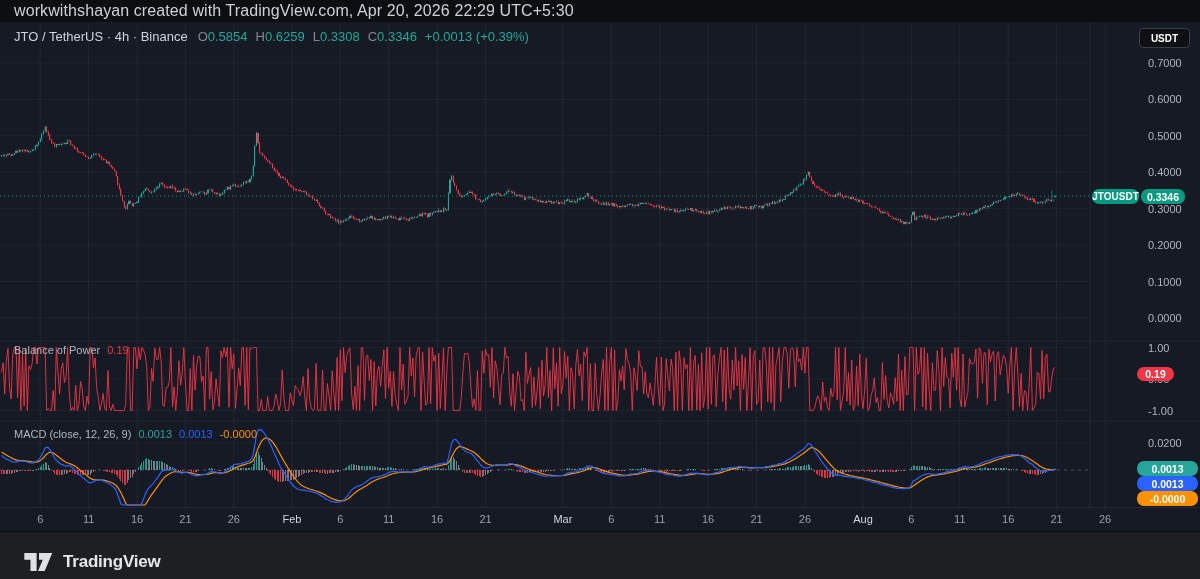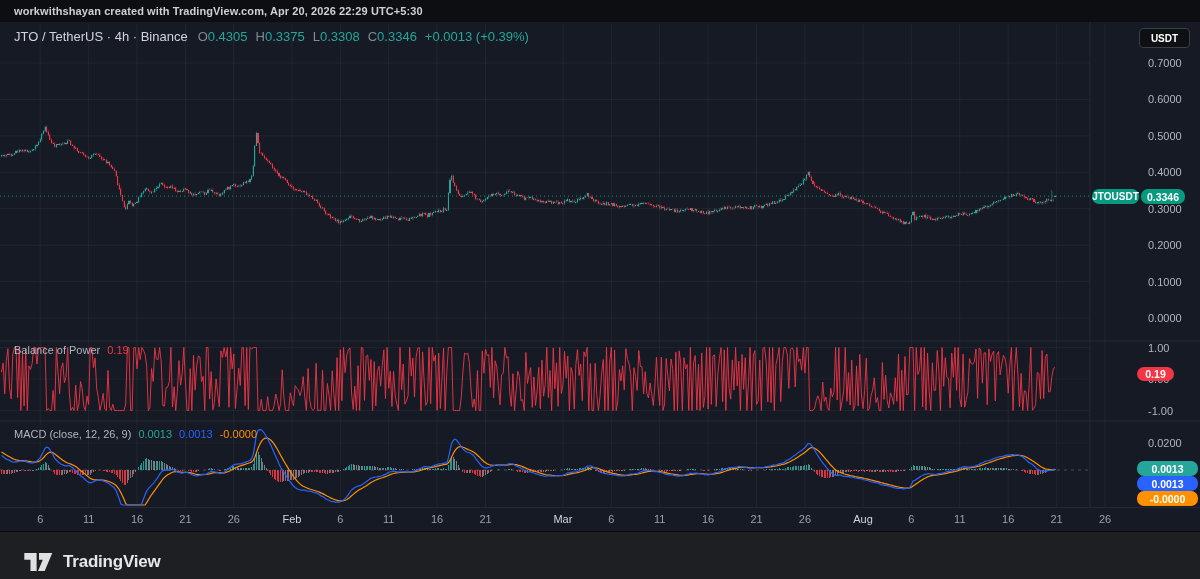--- a/index.html
+++ b/index.html
@@ -1,20 +1,20 @@
 <!DOCTYPE html>
 <html><head>
 <meta charset="utf-8">
 <style>
   html,body{margin:0;padding:0;background:#151a25;}
   body{width:1200px;height:579px;position:relative;overflow:hidden;
        font-family:"Liberation Sans","DejaVu Sans",sans-serif;}
   .topbar{position:absolute;left:0;top:0;width:1200px;height:22px;background:#0d0e12;
           display:flex;align-items:center;box-sizing:border-box;padding-left:14px;}
-  .topbar span{font-size:11px;font-weight:700;color:#cdd0d5;letter-spacing:.1px;}
+  .topbar span{font-size:16px;font-weight:400;color:#cdd0d5;letter-spacing:.1px;}
   .chart{position:absolute;left:0;top:22px;width:1200px;height:509px;background:#151a25;}
   #chart-svg{position:absolute;left:0;top:0;}
   .sym-header{position:absolute;left:14px;top:7px;display:flex;align-items:center;gap:8px;
               font-size:13px;line-height:16px;white-space:nowrap;z-index:5;}
   .sh-title{color:#d1d4dc;font-weight:500;margin-right:2px;cursor:pointer;}
   .sh-item .lab{color:#848994;}
   .sh-item .val{color:#26a69a;}
   .sh-change{color:#26a69a;}
   .usdt-btn{position:absolute;left:1139px;top:6px;width:51px;height:20px;background:#0f1014;
             border:1px solid #3a3e49;border-radius:4px;color:#fff;font-size:10px;font-weight:700;
@@ -100,22 +100,22 @@
       <path d="M1.5 350.2L3.11 340.9L4.73 371.9L6.34 338.8L7.95 326.6L9.57 366.1L11.18 376.9L12.79 332.4L14.41 325.5L16.02 325.5L17.63 375.6L19.25 325.5L20.86 388.5L22.47 331.8L24.09 384.0L25.7 326.2L27.31 388.5L28.93 343.9L30.54 347.4L32.15 341.5L33.77 325.5L35.38 325.5L36.99 342.0L38.61 325.5L40.22 325.5L41.83 325.5L43.45 325.5L45.06 325.5L46.67 388.5L48.29 386.5L49.9 388.5L51.51 388.5L53.13 368.5L54.74 388.5L56.35 325.5L57.97 349.7L59.58 371.8L61.19 346.6L62.81 340.9L64.42 360.7L66.03 355.3L67.65 325.5L69.26 370.0L70.87 388.5L72.49 385.4L74.1 388.5L75.71 363.2L77.33 388.5L78.94 382.3L80.55 359.5L82.17 366.7L83.78 384.6L85.39 388.5L87.01 374.1L88.62 382.4L90.23 325.5L91.85 325.5L93.46 345.8L95.07 335.9L96.69 366.4L98.3 375.3L99.91 388.3L101.53 381.9L103.14 371.4L104.75 387.0L106.37 388.5L107.98 348.4L109.59 385.1L111.21 388.5L112.82 382.2L114.43 388.5L116.05 388.5L117.66 388.5L119.27 388.5L120.89 388.5L122.5 388.5L124.11 388.5L125.73 381.8L127.34 325.5L128.95 325.5L130.57 388.5L132.18 388.5L133.79 325.7L135.41 325.5L137.02 346.9L138.63 325.5L140.25 337.6L141.86 325.5L143.47 328.2L145.09 332.4L146.7 344.3L148.31 388.5L149.93 385.4L151.54 346.5L153.15 359.5L154.77 325.9L156.38 337.1L157.99 337.6L159.61 325.5L161.22 340.0L162.83 383.6L164.45 384.1L166.06 365.6L167.67 365.2L169.29 359.9L170.9 325.5L172.51 385.1L174.13 364.8L175.74 388.5L177.35 369.5L178.97 338.6L180.58 363.2L182.19 351.4L183.81 325.5L185.42 359.4L187.03 388.5L188.65 388.5L190.26 346.6L191.87 388.5L193.49 333.4L195.1 368.2L196.71 343.8L198.33 334.0L199.94 335.0L201.55 359.7L203.17 354.3L204.78 388.5L206.39 325.5L208.01 325.5L209.62 377.1L211.23 349.6L212.85 387.8L214.46 380.6L216.07 356.9L217.69 371.9L219.3 384.7L220.91 328.8L222.53 335.5L224.14 325.5L225.75 335.0L227.37 325.5L228.98 385.3L230.59 325.5L232.21 346.7L233.82 331.9L235.43 386.4L237.05 367.2L238.66 346.1L240.27 363.5L241.89 325.8L243.5 325.5L245.11 383.5L246.73 325.5L248.34 387.5L249.95 325.5L251.57 326.9L253.18 325.5L254.79 325.5L256.41 325.5L258.02 388.5L259.63 388.5L261.25 377.3L262.86 388.5L264.47 388.5L266.09 388.5L267.7 374.6L269.31 388.5L270.93 388.5L272.54 388.5L274.15 383.5L275.77 372.0L277.38 378.8L278.99 388.5L280.61 381.4L282.22 347.8L283.83 375.2L285.45 388.5L287.06 388.5L288.67 388.5L290.29 370.8L291.9 377.9L293.51 383.7L295.13 363.6L296.74 366.2L298.35 367.9L299.97 373.7L301.58 368.1L303.19 354.6L304.81 375.4L306.42 388.5L308.03 346.5L309.65 377.8L311.26 385.8L312.87 388.5L314.49 387.0L316.1 341.3L317.71 388.5L319.33 388.1L320.94 388.5L322.55 348.2L324.17 388.5L325.78 388.5L327.39 361.5L329.01 373.4L330.62 388.3L332.23 348.8L333.85 371.9L335.46 388.5L337.07 335.6L338.69 388.5L340.3 327.7L341.91 378.7L343.53 325.5L345.14 350.7L346.75 333.5L348.37 328.0L349.98 325.9L351.59 371.0L353.21 387.5L354.82 364.2L356.43 388.5L358.05 343.7L359.66 388.5L361.27 325.5L362.89 326.0L364.5 378.4L366.11 334.1L367.73 333.2L369.34 358.4L370.95 337.5L372.57 388.5L374.18 339.7L375.79 384.0L377.41 349.4L379.02 344.2L380.63 364.2L382.25 343.6L383.86 327.8L385.47 376.6L387.09 325.5L388.7 366.3L390.31 349.2L391.93 384.6L393.54 349.5L395.15 373.2L396.77 382.0L398.38 388.5L399.99 325.5L401.61 367.8L403.22 342.0L404.83 382.2L406.45 378.9L408.06 373.9L409.67 325.5L411.29 354.1L412.9 336.1L414.51 375.0L416.13 334.8L417.74 326.2L419.35 325.6L420.97 388.5L422.58 329.9L424.19 359.9L425.81 383.3L427.42 379.9L429.03 325.5L430.65 381.7L432.26 325.5L433.87 339.2L435.49 333.2L437.1 388.3L438.71 331.1L440.33 386.5L441.94 356.9L443.55 326.0L445.17 388.5L446.78 350.5L448.39 325.5L450.01 325.5L451.62 325.5L453.23 388.5L454.85 388.5L456.46 388.5L458.07 388.5L459.69 388.5L461.3 374.7L462.91 349.8L464.53 331.2L466.14 332.2L467.75 331.1L469.37 340.6L470.98 366.8L472.59 385.3L474.21 376.9L475.82 388.5L477.43 348.6L479.05 388.5L480.66 388.5L482.27 328.9L483.89 351.2L485.5 327.1L487.11 333.6L488.73 332.7L490.34 365.4L491.95 325.5L493.57 375.8L495.18 338.8L496.79 345.0L498.41 364.6L500.02 382.8L501.63 352.6L503.25 351.3L504.86 325.5L506.47 336.0L508.09 334.6L509.7 370.0L511.31 384.3L512.93 351.7L514.54 388.5L516.15 368.2L517.77 349.3L519.38 354.5L520.99 378.7L522.61 377.6L524.22 388.5L525.83 330.4L527.45 361.5L529.06 352.6L530.67 345.6L532.29 385.5L533.9 354.9L535.51 383.4L537.13 369.0L538.74 345.4L540.35 386.7L541.97 338.1L543.58 374.2L545.19 362.6L546.81 325.5L548.42 375.7L550.03 348.5L551.65 388.5L553.26 325.9L554.87 366.8L556.49 340.8L558.1 384.3L559.71 325.5L561.33 371.5L562.94 363.0L564.55 329.4L566.17 356.2L567.78 334.0L569.39 388.5L571.01 345.6L572.62 351.7L574.23 387.1L575.85 342.6L577.46 327.5L579.07 353.6L580.69 342.0L582.3 378.6L583.91 329.8L585.53 334.6L587.14 325.5L588.75 388.5L590.37 341.6L591.98 388.5L593.59 388.5L595.21 341.3L596.82 373.1L598.43 388.5L600.05 373.8L601.66 350.6L603.27 337.5L604.89 388.5L606.5 325.5L608.11 388.5L609.73 340.0L611.34 325.5L612.95 388.5L614.57 327.9L616.18 388.5L617.79 379.1L619.41 347.6L621.02 359.0L622.63 343.8L624.25 367.8L625.86 326.6L627.47 337.4L629.09 341.9L630.7 351.6L632.31 388.5L633.93 345.7L635.54 354.4L637.15 368.4L638.77 328.6L640.38 344.4L641.99 344.9L643.61 371.9L645.22 349.7L646.83 371.5L648.45 375.9L650.06 360.9L651.67 371.5L653.29 383.4L654.9 363.2L656.51 335.2L658.13 366.0L659.74 383.5L661.35 335.2L662.97 388.5L664.58 382.0L666.19 336.6L667.81 354.0L669.42 369.0L671.03 337.0L672.65 346.4L674.26 388.5L675.87 330.3L677.49 388.5L679.1 328.8L680.71 340.5L682.33 388.5L683.94 335.7L685.55 346.8L687.17 342.5L688.78 388.5L690.39 325.5L692.01 388.5L693.62 340.4L695.23 333.5L696.85 388.0L698.46 342.3L700.07 388.5L701.69 330.9L703.3 385.5L704.91 374.7L706.53 325.5L708.14 387.2L709.75 325.5L711.37 382.3L712.98 333.9L714.59 332.9L716.21 384.6L717.82 352.6L719.43 336.4L721.05 325.5L722.66 379.7L724.27 327.9L725.89 388.5L727.5 325.5L729.11 366.3L730.73 377.2L732.34 337.9L733.95 368.1L735.57 325.5L737.18 363.8L738.79 339.2L740.41 388.5L742.02 332.5L743.63 367.4L745.25 335.6L746.86 388.5L748.47 360.3L750.09 325.5L751.7 388.5L753.31 333.2L754.93 328.6L756.54 382.4L758.15 379.1L759.77 338.0L761.38 388.5L762.99 326.2L764.61 325.5L766.22 340.5L767.83 379.9L769.45 325.5L771.06 380.8L772.67 325.5L774.29 388.5L775.9 342.7L777.51 335.4L779.13 325.6L780.74 379.7L782.35 339.5L783.97 325.5L785.58 325.5L787.19 332.0L788.81 366.3L790.42 327.5L792.03 325.7L793.65 328.8L795.26 365.0L796.87 325.5L798.49 339.9L800.1 336.9L801.71 348.3L803.33 325.5L804.94 351.2L806.55 325.5L808.17 325.5L809.78 388.5L811.39 388.5L813.01 388.5L814.62 386.0L816.23 378.7L817.85 373.8L819.46 378.2L821.07 388.5L822.69 360.0L824.3 379.4L825.91 375.0L827.53 385.7L829.14 388.4L830.75 366.2L832.37 374.9L833.98 370.2L835.59 325.5L837.21 377.9L838.82 325.5L840.43 388.5L842.05 379.4L843.66 369.1L845.27 325.5L846.89 379.3L848.5 350.6L850.11 383.1L851.73 338.0L853.34 388.5L854.95 383.4L856.57 343.9L858.18 383.9L859.79 332.3L861.41 372.9L863.02 386.6L864.63 368.5L866.25 336.2L867.86 388.5L869.47 386.3L871.09 373.2L872.7 368.2L874.31 355.8L875.93 380.5L877.54 375.6L879.15 388.5L880.77 388.5L882.38 340.6L883.99 377.4L885.61 353.3L887.22 378.7L888.83 386.0L890.45 370.8L892.06 375.1L893.67 382.3L895.29 355.7L896.9 379.3L898.51 332.0L900.13 388.5L901.74 348.3L903.35 388.5L904.97 334.5L906.58 372.8L908.19 372.3L909.81 325.5L911.42 325.5L913.03 325.5L914.65 388.5L916.26 325.5L917.87 352.4L919.49 348.3L921.1 325.5L922.71 385.0L924.33 325.5L925.94 388.1L927.55 331.0L929.17 369.2L930.78 388.5L932.39 340.8L934.01 368.6L935.62 368.1L937.23 328.5L938.85 347.9L940.46 388.5L942.07 325.5L943.69 364.4L945.3 335.7L946.91 355.4L948.53 356.5L950.14 385.9L951.75 331.1L953.37 355.3L954.98 325.5L956.59 368.2L958.21 325.5L959.82 376.4L961.43 385.0L963.05 332.1L964.66 385.2L966.27 377.7L967.89 370.1L969.5 336.6L971.11 341.5L972.73 342.2L974.34 339.9L975.95 327.0L977.57 376.3L979.18 325.9L980.79 328.0L982.41 361.2L984.02 330.7L985.63 331.0L987.25 382.6L988.86 326.9L990.47 339.7L992.09 332.1L993.7 329.1L995.31 379.0L996.93 332.6L998.54 329.6L1000.15 353.0L1001.77 342.2L1003.38 333.4L1004.99 336.0L1006.61 345.5L1008.22 371.2L1009.83 342.9L1011.45 325.5L1013.06 388.5L1014.67 346.5L1016.29 325.5L1017.9 352.0L1019.51 384.7L1021.13 351.4L1022.74 388.5L1024.35 368.7L1025.97 369.8L1027.58 388.5L1029.19 361.6L1030.81 325.5L1032.42 388.3L1034.03 386.1L1035.65 382.4L1037.26 350.4L1038.87 351.6L1040.49 377.2L1042.1 328.6L1043.71 376.5L1045.33 334.9L1046.94 332.1L1048.55 369.8L1050.17 369.8L1051.78 355.3L1053.39 346.5L1055.01 345.4" stroke="#f23645" stroke-width="0.9" fill="none"></path>
       <path d="M1.5 430.0L3.11 430.9L4.73 432.0L6.34 433.0L7.95 433.9L9.57 434.8L11.18 435.7L12.79 436.6L14.41 437.3L16.02 437.8L17.63 438.2L19.25 438.4L20.86 438.5L22.47 438.6L24.09 438.8L25.7 438.9L27.31 439.2L28.93 439.4L30.54 439.7L32.15 440.0L33.77 440.1L35.38 440.1L36.99 439.8L38.61 439.4L40.22 438.6L41.83 437.4L43.45 435.8L45.06 433.9L46.67 432.2L48.29 430.9L49.9 430.2L51.51 430.3L53.13 430.8L54.74 431.9L56.35 433.2L57.97 434.5L59.58 435.8L61.19 437.1L62.81 438.3L64.42 439.3L66.03 440.3L67.65 441.0L69.26 441.5L70.87 442.1L72.49 442.8L74.1 443.6L75.71 444.6L77.33 445.8L78.94 447.1L80.55 448.5L82.17 449.8L83.78 451.1L85.39 452.4L87.01 453.7L88.62 455.1L90.23 456.2L91.85 457.1L93.46 457.6L95.07 457.9L96.69 457.9L98.3 457.9L99.91 457.9L101.53 458.0L103.14 458.1L104.75 458.4L106.37 458.8L107.98 459.2L109.59 459.8L111.21 460.5L112.82 461.3L114.43 462.3L116.05 463.5L117.66 465.4L119.27 467.7L120.89 470.6L122.5 473.9L124.11 477.6L125.73 481.5L127.34 483.0L128.95 483.0L130.57 483.0L132.18 483.0L133.79 483.0L135.41 483.0L137.02 483.0L138.63 483.0L140.25 483.0L141.86 483.0L143.47 483.0L145.09 483.0L146.7 480.7L148.31 477.9L149.93 475.3L151.54 472.8L153.15 470.6L154.77 468.4L156.38 466.2L157.99 463.9L159.61 461.6L161.22 459.3L162.83 457.2L164.45 455.4L166.06 454.0L167.67 452.8L169.29 451.9L170.9 451.0L172.51 450.3L174.13 449.8L175.74 449.6L177.35 449.7L178.97 449.8L180.58 450.0L182.19 450.3L183.81 450.3L185.42 450.3L187.03 450.3L188.65 450.5L190.26 450.7L191.87 451.1L193.49 451.5L195.1 452.0L196.71 452.3L198.33 452.6L199.94 452.7L201.55 452.7L203.17 452.6L204.78 452.5L206.39 452.5L208.01 452.2L209.62 451.8L211.23 451.3L212.85 450.9L214.46 450.7L216.07 450.6L217.69 450.6L219.3 450.8L220.91 450.9L222.53 451.0L224.14 450.8L225.75 450.5L227.37 449.9L228.98 449.3L230.59 448.5L232.21 447.6L233.82 446.6L235.43 445.7L237.05 445.0L238.66 444.4L240.27 443.9L241.89 443.4L243.5 442.9L245.11 442.4L246.73 441.8L248.34 441.3L249.95 440.7L251.57 439.9L253.18 438.4L254.79 435.5L256.41 431.0L258.02 426.4L259.63 422.7L261.25 419.7L262.86 417.6L264.47 416.4L266.09 416.0L267.7 416.2L269.31 417.0L270.93 418.2L272.54 420.0L274.15 422.2L275.77 424.7L277.38 427.3L278.99 430.2L280.61 433.2L282.22 436.1L283.83 439.0L285.45 441.7L287.06 444.4L288.67 447.1L290.29 449.7L291.9 452.1L293.51 454.5L295.13 456.7L296.74 458.7L298.35 460.4L299.97 461.9L301.58 463.2L303.19 464.2L304.81 465.0L306.42 465.8L308.03 466.4L309.65 467.0L311.26 467.5L312.87 468.0L314.49 468.5L316.1 469.0L317.71 469.5L319.33 470.1L320.94 470.9L322.55 471.6L324.17 472.4L325.78 473.3L327.39 474.2L329.01 475.0L330.62 475.9L332.23 476.6L333.85 477.2L335.46 477.9L337.07 478.3L338.69 478.7L340.3 478.9L341.91 478.9L343.53 478.7L345.14 478.3L346.75 477.5L348.37 476.5L349.98 475.2L351.59 473.8L353.21 472.4L354.82 471.0L356.43 469.8L358.05 468.6L359.66 467.6L361.27 466.7L362.89 465.8L364.5 464.8L366.11 463.9L367.73 462.8L369.34 461.7L370.95 460.6L372.57 459.7L374.18 458.7L375.79 458.0L377.41 457.4L379.02 456.8L380.63 456.3L382.25 455.8L383.86 455.2L385.47 454.6L387.09 454.0L388.7 453.3L390.31 452.6L391.93 452.0L393.54 451.5L395.15 451.1L396.77 450.8L398.38 450.7L399.99 450.5L401.61 450.4L403.22 450.2L404.83 450.1L406.45 450.1L408.06 450.1L409.67 450.2L411.29 450.1L412.9 449.9L414.51 449.8L416.13 449.5L417.74 449.2L419.35 448.7L420.97 448.2L422.58 447.7L424.19 447.1L425.81 446.6L427.42 446.3L429.03 446.0L430.65 445.7L432.26 445.4L433.87 445.0L435.49 444.6L437.1 444.2L438.71 443.8L440.33 443.4L441.94 443.1L443.55 442.7L445.17 442.4L446.78 442.1L448.39 440.9L450.01 438.4L451.62 435.0L453.23 431.7L454.85 428.8L456.46 426.7L458.07 425.3L459.69 424.7L461.3 424.7L462.91 425.2L464.53 425.8L466.14 426.6L467.75 427.4L469.37 428.0L470.98 428.7L472.59 429.6L474.21 430.5L475.82 431.8L477.43 433.2L479.05 434.7L480.66 436.4L482.27 438.0L483.89 439.5L485.5 440.8L487.11 441.8L488.73 442.5L490.34 443.0L491.95 443.2L493.57 443.3L495.18 443.3L496.79 443.2L498.41 443.0L500.02 443.0L501.63 443.0L503.25 443.1L504.86 443.1L506.47 443.1L508.09 442.9L509.7 442.6L511.31 442.5L512.93 442.4L514.54 442.5L516.15 442.7L517.77 443.1L519.38 443.5L520.99 444.0L522.61 444.6L524.22 445.4L525.83 446.1L527.45 446.8L529.06 447.4L530.67 447.9L532.29 448.5L533.9 449.0L535.51 449.5L537.13 450.0L538.74 450.5L540.35 451.1L541.97 451.6L543.58 452.1L545.19 452.5L546.81 452.8L548.42 453.0L550.03 453.2L551.65 453.4L553.26 453.5L554.87 453.6L556.49 453.5L558.1 453.6L559.71 453.6L561.33 453.6L562.94 453.5L564.55 453.3L566.17 453.0L567.78 452.6L569.39 452.2L571.01 451.8L572.62 451.4L574.23 451.2L575.85 451.0L577.46 450.6L579.07 450.2L580.69 449.7L582.3 449.2L583.91 448.7L585.53 448.1L587.14 447.3L588.75 446.6L590.37 446.0L591.98 445.7L593.59 445.7L595.21 445.8L596.82 446.1L598.43 446.5L600.05 447.2L601.66 447.9L603.27 448.5L604.89 449.2L606.5 449.6L608.11 450.1L609.73 450.6L611.34 450.9L612.95 451.3L614.57 451.6L616.18 451.9L617.79 452.3L619.41 452.6L621.02 452.9L622.63 453.1L624.25 453.3L625.86 453.3L627.47 453.3L629.09 453.1L630.7 452.9L632.31 452.7L633.93 452.5L635.54 452.3L637.15 452.1L638.77 451.9L640.38 451.5L641.99 451.0L643.61 450.6L645.22 450.2L646.83 449.8L648.45 449.5L650.06 449.3L651.67 449.1L653.29 449.1L654.9 449.2L656.51 449.3L658.13 449.4L659.74 449.6L661.35 449.8L662.97 450.1L664.58 450.4L666.19 450.8L667.81 451.2L669.42 451.5L671.03 451.8L672.65 452.0L674.26 452.4L675.87 452.6L677.49 452.9L679.1 453.2L680.71 453.3L682.33 453.4L683.94 453.4L685.55 453.3L687.17 453.1L688.78 452.8L690.39 452.5L692.01 452.3L693.62 452.1L695.23 451.9L696.85 451.7L698.46 451.7L700.07 451.7L701.69 451.7L703.3 451.8L704.91 452.0L706.53 452.1L708.14 452.3L709.75 452.3L711.37 452.3L712.98 452.2L714.59 451.9L716.21 451.6L717.82 451.4L719.43 451.1L721.05 450.6L722.66 450.1L724.27 449.5L725.89 449.0L727.5 448.4L729.11 447.9L730.73 447.4L732.34 447.0L733.95 446.7L735.57 446.4L737.18 446.1L738.79 445.7L740.41 445.5L742.02 445.3L743.63 445.3L745.25 445.3L746.86 445.3L748.47 445.5L750.09 445.6L751.7 445.7L753.31 445.8L754.93 445.7L756.54 445.7L758.15 445.6L759.77 445.6L761.38 445.7L762.99 445.7L764.61 445.5L766.22 445.4L767.83 445.2L769.45 445.0L771.06 444.8L772.67 444.4L774.29 444.1L775.9 443.9L777.51 443.6L779.13 443.2L780.74 442.9L782.35 442.5L783.97 442.2L785.58 441.6L787.19 440.9L788.81 440.2L790.42 439.5L792.03 438.6L793.65 437.7L795.26 436.8L796.87 435.7L798.49 434.7L800.1 433.6L801.71 432.6L803.33 431.5L804.94 430.3L806.55 429.0L808.17 427.5L809.78 426.3L811.39 425.7L813.01 425.7L814.62 426.2L816.23 427.2L817.85 428.4L819.46 430.0L821.07 431.7L822.69 433.5L824.3 435.4L825.91 437.3L827.53 439.2L829.14 441.1L830.75 443.0L832.37 444.7L833.98 446.4L835.59 447.7L837.21 448.9L838.82 449.7L840.43 450.4L842.05 451.1L843.66 451.7L845.27 452.2L846.89 452.7L848.5 453.1L850.11 453.5L851.73 453.8L853.34 454.1L854.95 454.5L856.57 454.8L858.18 455.2L859.79 455.5L861.41 455.7L863.02 456.1L864.63 456.5L866.25 456.8L867.86 457.2L869.47 457.6L871.09 458.0L872.7 458.4L874.31 458.8L875.93 459.2L877.54 459.5L879.15 459.9L880.77 460.5L882.38 460.9L883.99 461.4L885.61 461.8L887.22 462.2L888.83 462.6L890.45 463.0L892.06 463.4L893.67 463.9L895.29 464.3L896.9 464.7L898.51 465.0L900.13 465.3L901.74 465.5L903.35 465.8L904.97 466.0L906.58 466.1L908.19 466.1L909.81 466.0L911.42 465.3L913.03 464.0L914.65 462.9L916.26 461.8L917.87 460.7L919.49 459.6L921.1 458.5L922.71 457.5L924.33 456.5L925.94 455.7L927.55 454.9L929.17 454.2L930.78 453.8L932.39 453.4L934.01 453.2L935.62 453.1L937.23 452.9L938.85 452.7L940.46 452.4L942.07 452.2L943.69 451.9L945.3 451.6L946.91 451.2L948.53 450.8L950.14 450.5L951.75 450.2L953.37 449.8L954.98 449.5L956.59 449.1L958.21 448.6L959.82 448.0L961.43 447.5L963.05 447.0L964.66 446.5L966.27 446.2L967.89 446.0L969.5 445.8L971.11 445.6L972.73 445.4L974.34 445.2L975.95 444.9L977.57 444.5L979.18 444.1L980.79 443.6L982.41 443.0L984.02 442.4L985.63 441.8L987.25 441.2L988.86 440.7L990.47 440.1L992.09 439.6L993.7 439.0L995.31 438.4L996.93 437.8L998.54 437.3L1000.15 436.7L1001.77 436.3L1003.38 435.9L1004.99 435.4L1006.61 435.0L1008.22 434.6L1009.83 434.3L1011.45 434.0L1013.06 433.7L1014.67 433.6L1016.29 433.4L1017.9 433.3L1019.51 433.4L1021.13 433.5L1022.74 433.8L1024.35 434.3L1025.97 435.0L1027.58 435.8L1029.19 436.8L1030.81 437.7L1032.42 438.7L1034.03 439.8L1035.65 440.9L1037.26 442.1L1038.87 443.3L1040.49 444.4L1042.1 445.3L1043.71 446.1L1045.33 446.8L1046.94 447.2L1048.55 447.4L1050.17 447.6L1051.78 447.8L1053.39 447.8L1055.01 447.6" stroke="#ff9100" stroke-width="1.2" fill="none"></path>
       <path d="M1.5 433.4L3.11 434.7L4.73 436.1L6.34 437.1L7.95 437.7L9.57 438.4L11.18 439.4L12.79 440.0L14.41 440.2L16.02 439.7L17.63 439.8L19.25 439.2L20.86 439.2L22.47 439.0L24.09 439.4L25.7 439.4L27.31 440.1L28.93 440.5L30.54 440.9L32.15 441.0L33.77 440.8L35.38 439.8L36.99 438.9L38.61 437.4L40.22 435.6L41.83 432.6L43.45 429.6L45.06 426.2L46.67 425.2L48.29 425.6L49.9 427.7L51.51 430.5L53.13 433.1L54.74 436.3L56.35 438.2L57.97 439.7L59.58 441.2L61.19 442.3L62.81 442.9L64.42 443.6L66.03 444.1L67.65 443.7L69.26 443.5L70.87 444.4L72.49 445.5L74.1 447.2L75.71 448.6L77.33 450.5L78.94 452.4L80.55 453.8L82.17 454.9L83.78 456.3L85.39 457.8L87.01 459.1L88.62 460.4L90.23 460.9L91.85 460.4L93.46 459.7L95.07 458.9L96.69 458.2L98.3 457.7L99.91 457.8L101.53 458.3L103.14 458.9L104.75 459.3L106.37 460.4L107.98 461.0L109.59 462.0L111.21 463.4L112.82 464.6L114.43 466.0L116.05 468.5L117.66 472.8L119.27 477.0L120.89 482.0L122.5 483.0L124.11 483.0L125.73 483.0L127.34 483.0L128.95 483.0L130.57 483.0L132.18 483.0L133.79 483.0L135.41 483.0L137.02 483.0L138.63 483.0L140.25 483.0L141.86 481.3L143.47 477.0L145.09 472.8L146.7 469.0L148.31 466.5L149.93 464.8L151.54 463.1L153.15 461.6L154.77 459.5L156.38 457.3L157.99 455.1L159.61 452.4L161.22 450.1L162.83 448.8L164.45 448.4L166.06 448.1L167.67 448.1L169.29 448.1L170.9 447.5L172.51 447.6L174.13 447.9L175.74 448.9L177.35 449.9L178.97 450.4L180.58 450.9L182.19 451.2L183.81 450.7L185.42 450.3L187.03 450.3L188.65 451.2L190.26 451.6L191.87 452.7L193.49 453.2L195.1 453.6L196.71 453.8L198.33 453.7L199.94 453.1L201.55 452.6L203.17 452.1L204.78 452.5L206.39 452.2L208.01 450.9L209.62 450.2L211.23 449.4L212.85 449.6L214.46 449.9L216.07 450.2L217.69 450.6L219.3 451.4L220.91 451.6L222.53 451.3L224.14 450.2L225.75 449.1L227.37 447.5L228.98 446.8L230.59 445.3L232.21 444.0L233.82 442.7L235.43 442.3L237.05 442.1L238.66 441.9L240.27 441.9L241.89 441.6L243.5 440.7L245.11 440.4L246.73 439.6L248.34 439.3L249.95 438.2L251.57 436.7L253.18 432.6L254.79 423.6L256.41 413.0L258.02 408.2L259.63 407.6L261.25 407.9L262.86 409.3L264.47 411.5L266.09 414.2L267.7 417.0L269.31 420.1L270.93 423.2L272.54 427.1L274.15 431.0L275.77 434.5L277.38 438.0L278.99 441.7L280.61 445.2L282.22 447.9L283.83 450.2L285.45 452.7L287.06 455.3L288.67 457.8L290.29 460.0L291.9 462.0L293.51 464.0L295.13 465.5L296.74 466.6L298.35 467.3L299.97 467.9L301.58 468.2L303.19 468.2L304.81 468.2L306.42 468.9L308.03 469.0L309.65 469.3L311.26 469.4L312.87 470.1L314.49 470.7L316.1 470.8L317.71 471.6L319.33 472.6L320.94 473.9L322.55 474.5L324.17 475.6L325.78 477.0L327.39 477.8L329.01 478.3L330.62 479.3L332.23 479.6L333.85 479.7L335.46 480.3L337.07 479.9L338.69 480.3L340.3 479.7L341.91 479.2L343.53 477.9L345.14 476.4L346.75 474.7L348.37 472.6L349.98 470.0L351.59 467.9L353.21 466.7L354.82 465.6L356.43 464.8L358.05 463.9L359.66 463.8L361.27 463.1L362.89 461.9L364.5 461.1L366.11 460.0L367.73 458.6L369.34 457.5L370.95 456.1L372.57 455.8L374.18 455.1L375.79 455.0L377.41 454.8L379.02 454.4L380.63 454.2L382.25 453.8L383.86 452.9L385.47 452.4L387.09 451.4L388.7 450.6L390.31 449.8L391.93 449.7L393.54 449.5L395.15 449.5L396.77 449.6L398.38 450.2L399.99 449.9L401.61 449.8L403.22 449.5L404.83 449.6L406.45 450.0L408.06 450.5L409.67 450.2L411.29 449.9L412.9 449.3L414.51 449.0L416.13 448.5L417.74 447.9L419.35 446.7L420.97 446.4L422.58 445.5L424.19 444.7L425.81 444.7L427.42 445.2L429.03 444.6L430.65 444.8L432.26 444.2L433.87 443.6L435.49 442.9L437.1 442.6L438.71 441.9L440.33 441.9L441.94 441.9L443.55 441.1L445.17 441.1L446.78 441.0L448.39 436.2L450.01 428.5L451.62 421.4L453.23 418.4L454.85 417.3L456.46 418.0L458.07 420.0L459.69 422.4L461.3 424.8L462.91 426.9L464.53 428.5L466.14 429.7L467.75 430.3L469.37 430.8L470.98 431.5L472.59 432.8L474.21 434.3L475.82 436.8L477.43 438.8L479.05 440.8L480.66 443.0L482.27 444.5L483.89 445.5L485.5 445.9L487.11 445.8L488.73 445.3L490.34 445.0L491.95 444.1L493.57 443.7L495.18 443.2L496.79 442.7L498.41 442.5L500.02 442.8L501.63 443.2L503.25 443.4L504.86 443.3L506.47 442.9L508.09 442.1L509.7 441.7L511.31 441.8L512.93 441.9L514.54 442.9L516.15 443.9L517.77 444.6L519.38 445.2L520.99 446.0L522.61 446.9L524.22 448.4L525.83 449.0L527.45 449.5L529.06 449.9L530.67 450.0L532.29 450.6L533.9 451.0L535.51 451.6L537.13 452.2L538.74 452.5L540.35 453.3L541.97 453.5L543.58 454.0L545.19 454.3L546.81 454.0L548.42 453.9L550.03 453.7L551.65 454.1L553.26 454.0L554.87 453.9L556.49 453.5L558.1 453.8L559.71 453.5L561.33 453.5L562.94 453.4L564.55 452.5L566.17 451.8L567.78 450.8L569.39 450.6L571.01 450.3L572.62 450.0L574.23 450.1L575.85 450.1L577.46 449.2L579.07 448.5L580.69 447.7L582.3 447.3L583.91 446.5L585.53 445.6L587.14 444.0L588.75 444.0L590.37 443.8L591.98 444.4L593.59 445.6L595.21 446.3L596.82 447.1L598.43 448.5L600.05 449.8L601.66 450.7L603.27 451.0L604.89 451.7L606.5 451.5L608.11 452.1L609.73 452.4L611.34 452.3L612.95 453.0L614.57 452.8L616.18 453.2L617.79 453.7L619.41 453.9L621.02 454.0L622.63 453.9L624.25 453.9L625.86 453.6L627.47 453.0L629.09 452.5L630.7 451.9L632.31 452.0L633.93 451.8L635.54 451.5L637.15 451.5L638.77 450.7L640.38 450.0L641.99 449.3L643.61 448.8L645.22 448.4L646.83 448.2L648.45 448.3L650.06 448.4L651.67 448.6L653.29 449.2L654.9 449.6L656.51 449.7L658.13 449.8L659.74 450.5L661.35 450.6L662.97 451.0L664.58 451.9L666.19 452.3L667.81 452.6L669.42 452.9L671.03 453.0L672.65 452.9L674.26 453.7L675.87 453.6L677.49 454.2L679.1 454.2L680.71 453.9L682.33 453.8L683.94 453.4L685.55 452.8L687.17 452.1L688.78 451.9L690.39 451.2L692.01 451.4L693.62 451.4L695.23 451.0L696.85 451.2L698.46 451.3L700.07 451.9L701.69 451.8L703.3 452.3L704.91 452.8L706.53 452.5L708.14 453.0L709.75 452.4L711.37 452.2L712.98 451.7L714.59 450.9L716.21 450.6L717.82 450.3L719.43 449.7L721.05 448.7L722.66 448.1L724.27 447.1L725.89 447.0L727.5 446.2L729.11 445.7L730.73 445.7L732.34 445.5L733.95 445.5L735.57 445.0L737.18 444.8L738.79 444.3L740.41 444.6L742.02 444.8L743.63 445.1L745.25 445.1L746.86 445.7L748.47 446.2L750.09 445.8L751.7 446.2L753.31 446.1L754.93 445.6L756.54 445.3L758.15 445.5L759.77 445.4L761.38 445.9L762.99 445.7L764.61 445.1L766.22 444.6L767.83 444.7L769.45 444.1L771.06 443.8L772.67 443.0L774.29 443.0L775.9 442.9L777.51 442.6L779.13 441.7L780.74 441.5L782.35 441.1L783.97 440.7L785.58 439.3L787.19 438.1L788.81 437.5L790.42 436.4L792.03 435.3L793.65 433.9L795.26 433.1L796.87 431.6L798.49 430.4L800.1 429.3L801.71 428.6L803.33 426.9L804.94 425.7L806.55 423.7L808.17 421.5L809.78 421.7L811.39 423.2L813.01 425.6L814.62 428.3L816.23 431.0L817.85 433.5L819.46 436.1L821.07 438.6L822.69 440.8L824.3 442.9L825.91 444.9L827.53 446.8L829.14 448.7L830.75 450.3L832.37 451.7L833.98 452.9L835.59 453.1L837.21 453.5L838.82 452.9L840.43 453.2L842.05 453.8L843.66 454.4L845.27 454.3L846.89 454.6L848.5 454.6L850.11 455.1L851.73 455.0L853.34 455.3L854.95 455.9L856.57 456.1L858.18 456.7L859.79 456.7L861.41 456.8L863.02 457.5L864.63 458.0L866.25 458.2L867.86 458.5L869.47 459.2L871.09 459.7L872.7 460.2L874.31 460.3L875.93 460.7L877.54 460.9L879.15 461.6L880.77 462.6L882.38 462.8L883.99 463.3L885.61 463.4L887.22 463.6L888.83 464.2L890.45 464.7L892.06 465.1L893.67 465.7L895.29 466.0L896.9 466.3L898.51 466.2L900.13 466.5L901.74 466.5L903.35 466.9L904.97 466.7L906.58 466.5L908.19 466.3L909.81 465.4L911.42 462.5L913.03 459.0L914.65 458.7L916.26 457.4L917.87 456.3L919.49 455.2L921.1 454.0L922.71 453.5L924.33 452.4L925.94 452.4L927.55 451.8L929.17 451.5L930.78 452.0L932.39 452.1L934.01 452.3L935.62 452.6L937.23 452.1L938.85 451.7L940.46 451.6L942.07 451.1L943.69 450.8L945.3 450.2L946.91 449.7L948.53 449.2L950.14 449.3L951.75 448.9L953.37 448.5L954.98 448.0L956.59 447.6L958.21 446.5L959.82 445.8L961.43 445.6L963.05 444.8L964.66 444.7L966.27 444.9L967.89 445.2L969.5 445.1L971.11 444.9L972.73 444.6L974.34 444.3L975.95 443.5L977.57 443.2L979.18 442.4L980.79 441.4L982.41 440.8L984.02 440.0L985.63 439.1L987.25 439.0L988.86 438.5L990.47 438.0L992.09 437.4L993.7 436.5L995.31 436.0L996.93 435.6L998.54 435.0L1000.15 434.7L1001.77 434.5L1003.38 434.2L1004.99 433.6L1006.61 433.2L1008.22 433.2L1009.83 433.1L1011.45 432.5L1013.06 432.7L1014.67 433.1L1016.29 432.9L1017.9 432.9L1019.51 433.5L1021.13 434.1L1022.74 435.1L1024.35 436.3L1025.97 437.6L1027.58 439.2L1029.19 440.7L1030.81 441.5L1032.42 442.5L1034.03 444.0L1035.65 445.6L1037.26 446.9L1038.87 447.8L1040.49 448.7L1042.1 449.0L1043.71 449.4L1045.33 449.4L1046.94 448.8L1048.55 448.5L1050.17 448.4L1051.78 448.3L1053.39 448.0L1055.01 446.7" stroke="#2962ff" stroke-width="1.2" fill="none"></path>
       <line x1="0" y1="319" x2="1200" y2="319" stroke="#232837" stroke-width="1"></line>
       <line x1="0" y1="399" x2="1200" y2="399" stroke="#232837" stroke-width="1"></line>
       <line x1="1090" y1="0" x2="1090" y2="485" stroke="#232837" stroke-width="1"></line>
     </svg>
 
   <div class="sym-header">
     <span class="sh-title">JTO / TetherUS · 4h · Binance</span>
-    <span class="sh-item"><span class="lab">O</span><span class="val">0.4305</span></span>
-    <span class="sh-item"><span class="lab">H</span><span class="val">0.3375</span></span>
+    <span class="sh-item"><span class="lab">O</span><span class="val">0.5854</span></span>
+    <span class="sh-item"><span class="lab">H</span><span class="val">0.6259</span></span>
     <span class="sh-item"><span class="lab">L</span><span class="val">0.3308</span></span>
     <span class="sh-item"><span class="lab">C</span><span class="val">0.3346</span></span>
     <span class="sh-change">+0.0013 (+0.39%)</span>
   </div>
 
   <button class="usdt-btn">USDT</button>
 
   <div class="ind-header bop-header">
     <span class="ind-title">Balance of Power</span>
     <span class="bop-val">0.19</span>

